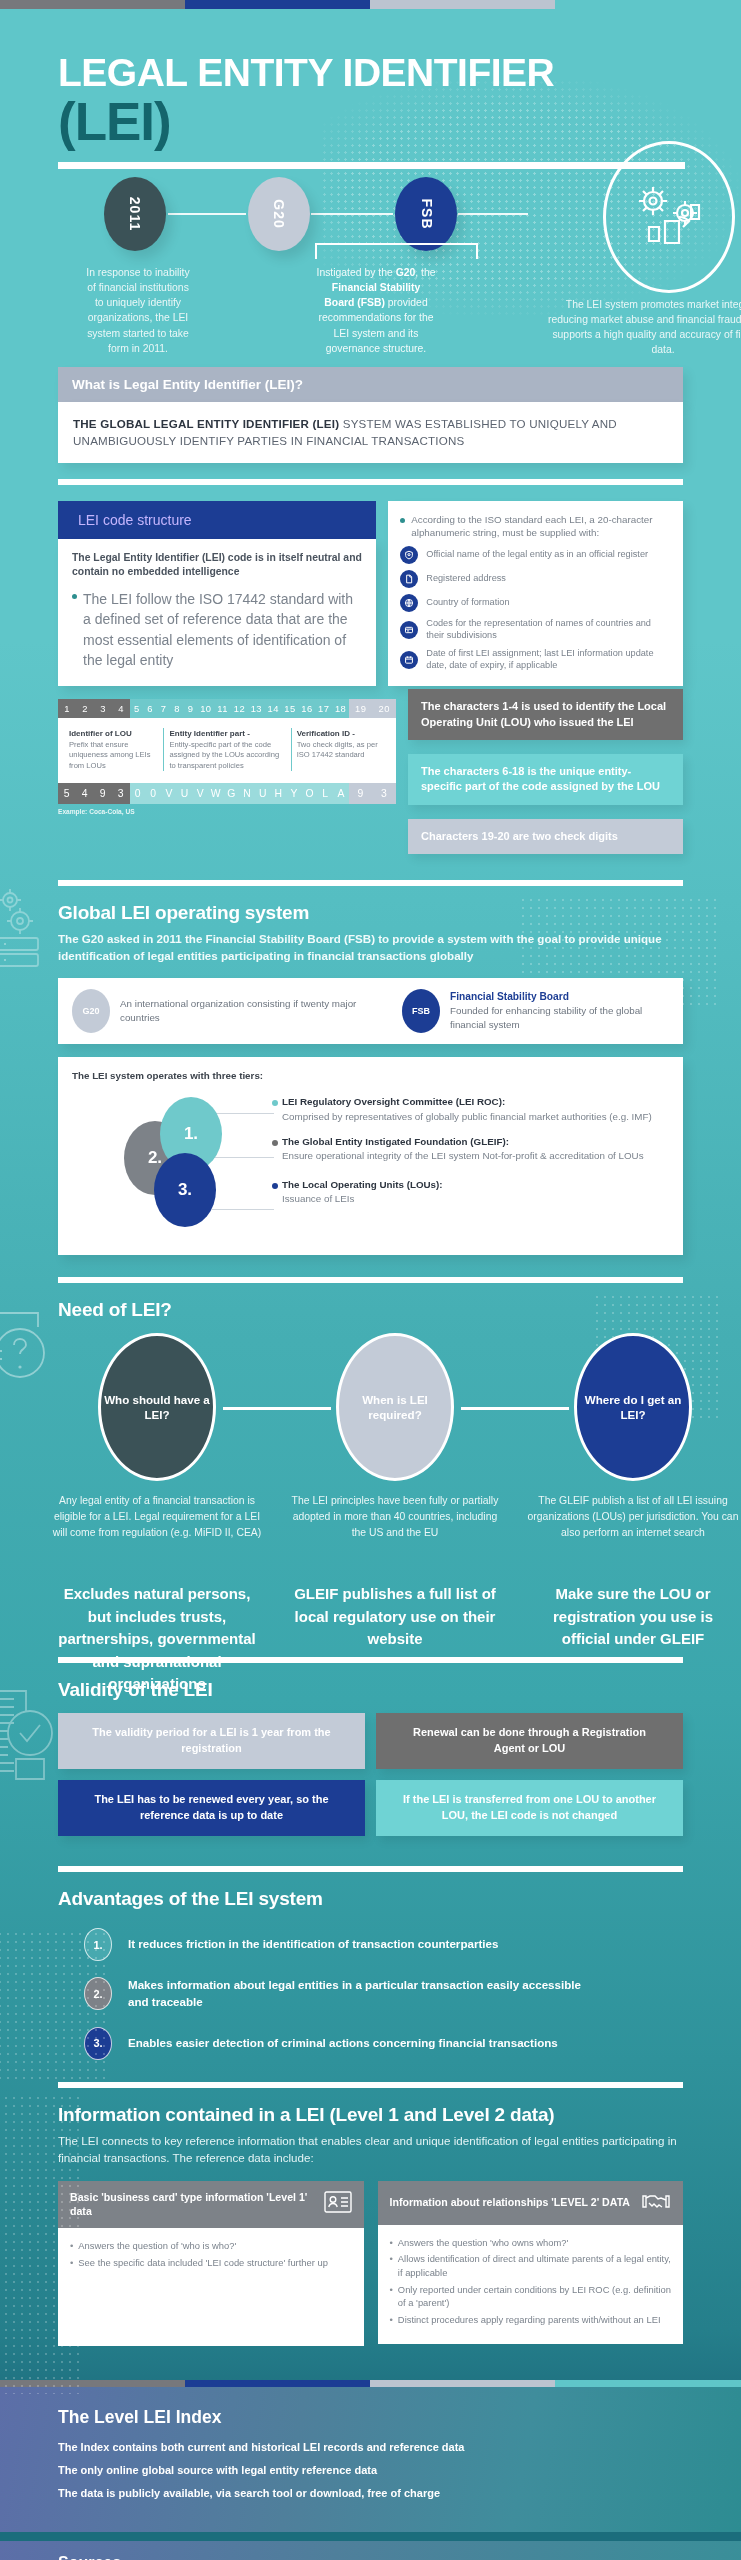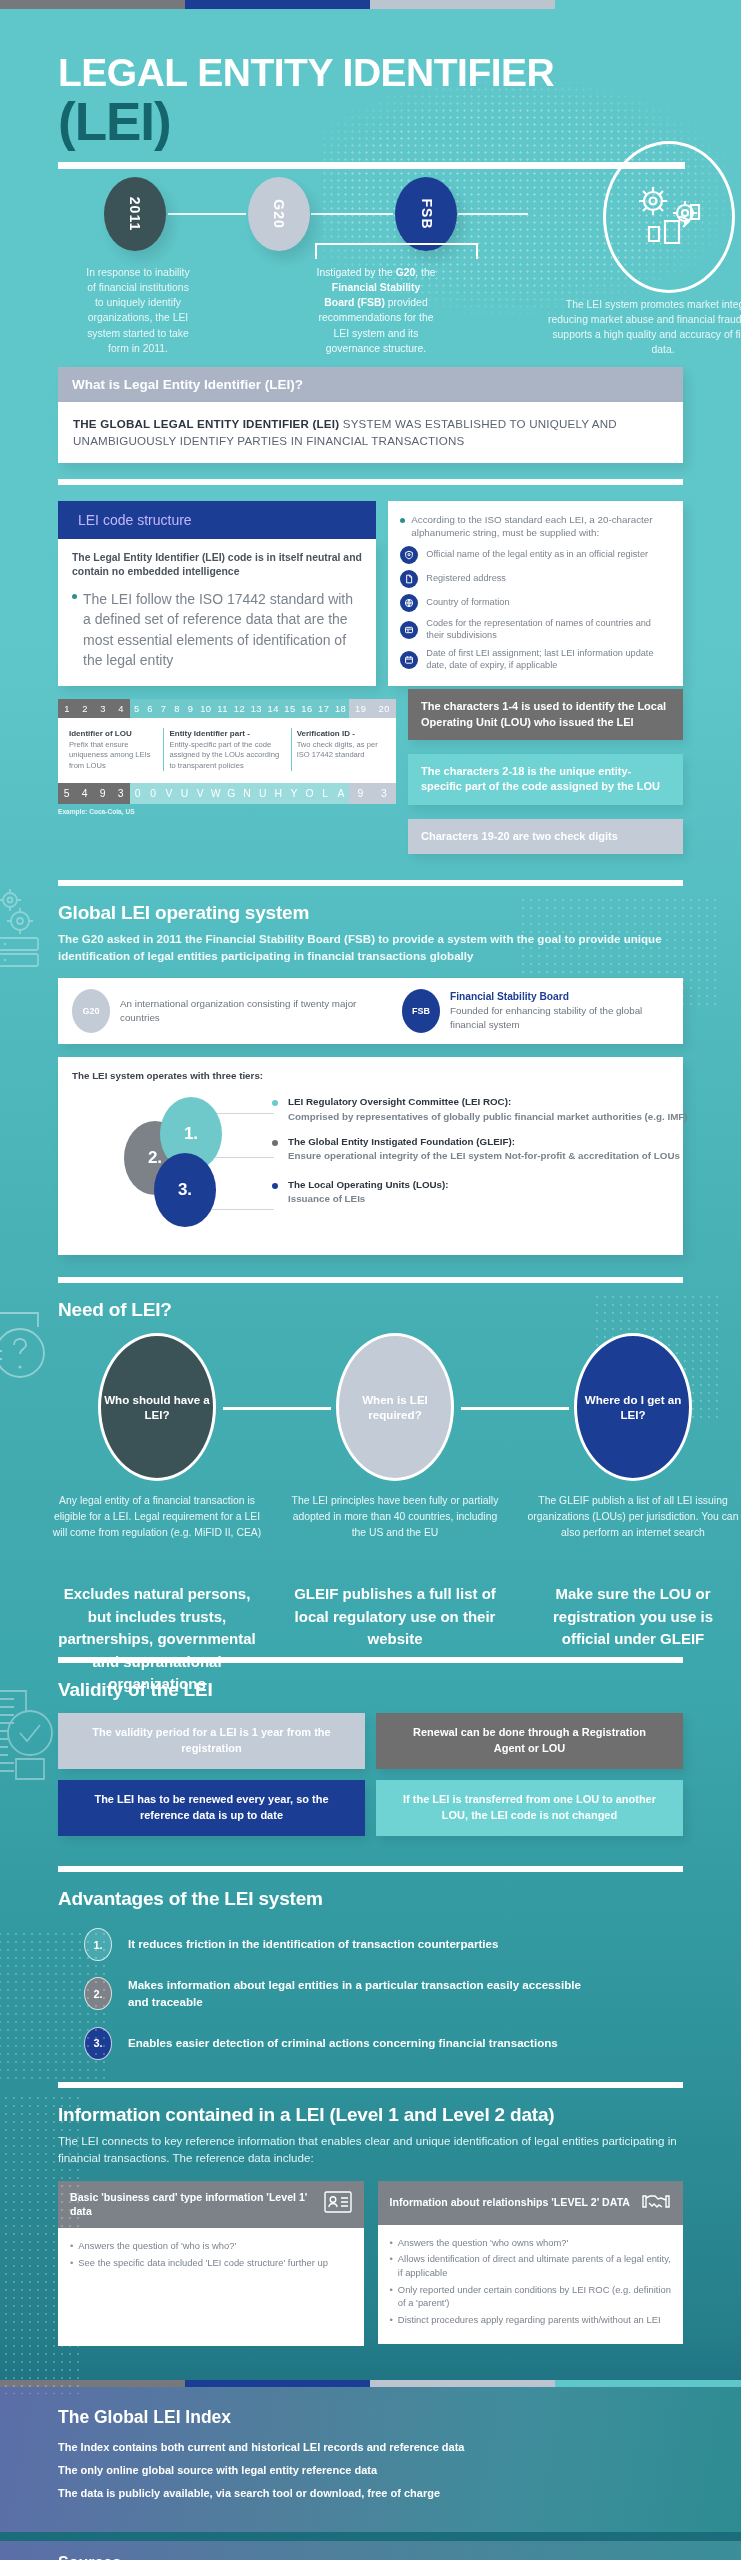--- a/index.html
+++ b/index.html
@@ -178,21 +178,21 @@
   .tiers { position: relative; height: 150px; margin-top: 8px; }
   .tier-c {
     position: absolute; border-radius: 50%;
     display: flex; align-items: center; justify-content: center;
     color: #fff; font-weight: bold; font-size: 17px;
   }
   .t1 { left: 88px; top: 6px;  width: 62px; height: 74px; background: #6fc9cb; }
   .t2 { left: 52px; top: 30px; width: 62px; height: 74px; background: #7d8288; }
   .t3 { left: 82px; top: 62px; width: 62px; height: 74px; background: #1c3d94; }
   .tier-list { position: absolute; left: 200px; top: 4px; width: 420px; }
-  .tier-item { display: flex; gap: 10px; margin-bottom: 11px; font-weight: bold; }
+  .tier-item { display: flex; gap: 4px; margin-bottom: 11px; }
   .tier-dot { width: 6px; height: 6px; border-radius: 50%; margin-top: 5px; flex: 0 0 auto; }
   .td1 { background: #6fc9cb; } .td2 { background: #6f6f6f; } .td3 { background: #1c3d94; }
   .tier-body { font-size: 9.8px; line-height: 1.46; color: #7b838d; }
   .tier-body b { color: #2d3540; display: block; }
   .tier-leader { position: absolute; height: 1px; background: #cfd6dd; }
   .tl-a { left: 140px; top: 22px; width: 62px; }
   .tl-b { left: 140px; top: 66px; width: 62px; }
   .tl-c { left: 140px; top: 118px; width: 62px; }
 
   
@@ -486,21 +486,21 @@
               <span style="flex:1;line-height:21px">9</span>
               <span style="flex:1;line-height:21px">3</span>
             </div>
           </div>
           <div class="egnote">Example: Coca-Cola, US</div>
         </div>
       </div>
 
       <div class="right-col" style="padding-top:1px">
         <div class="callout co-gray">The characters 1-4 is used to identify the Local Operating Unit (LOU) who issued the LEI</div>
-        <div class="callout co-teal" style="margin-top:14px">The characters 2-18 is the unique entity-specific part of the code assigned by the LOU</div>
+        <div class="callout co-teal" style="margin-top:14px">The characters 6-18 is the unique entity-specific part of the code assigned by the LOU</div>
         <div class="callout co-lgray" style="margin-top:14px">Characters 19-20 are two check digits</div>
       </div>
     </div>
   </div>
 
   <div class="white-rule" style="margin-top:26px"></div>
 
   <div class="band" style="position:relative">
     <div class="dots-field" style="right:22px;top:-6px;width:200px;height:110px"></div>
     <div class="wm-ico" style="left:-6px;top:-16px">
@@ -709,21 +709,21 @@
   <div style="height:34px"></div>
 
   <div class="sepstrip">
     <span style="width:185px;background:#77787c"></span>
     <span style="width:185px;background:#1c3d94"></span>
     <span style="width:185px;background:#bcc4d0"></span>
     <span style="width:186px;background:#5fc6c9"></span>
   </div>
 
   <div class="idx">
-    <h3>The Global LEI Index</h3>
+    <h3>The Level LEI Index</h3>
     <p>The Index contains both current and historical LEI records and reference data</p>
     <p>The only online global source with legal entity reference data</p>
     <p>The data is publicly available, via search tool or download, free of charge</p>
   </div>
 
   <div class="darkline"></div>
 
   <div class="src">
     <div class="src-row">
       <span class="s1">Sources</span>

